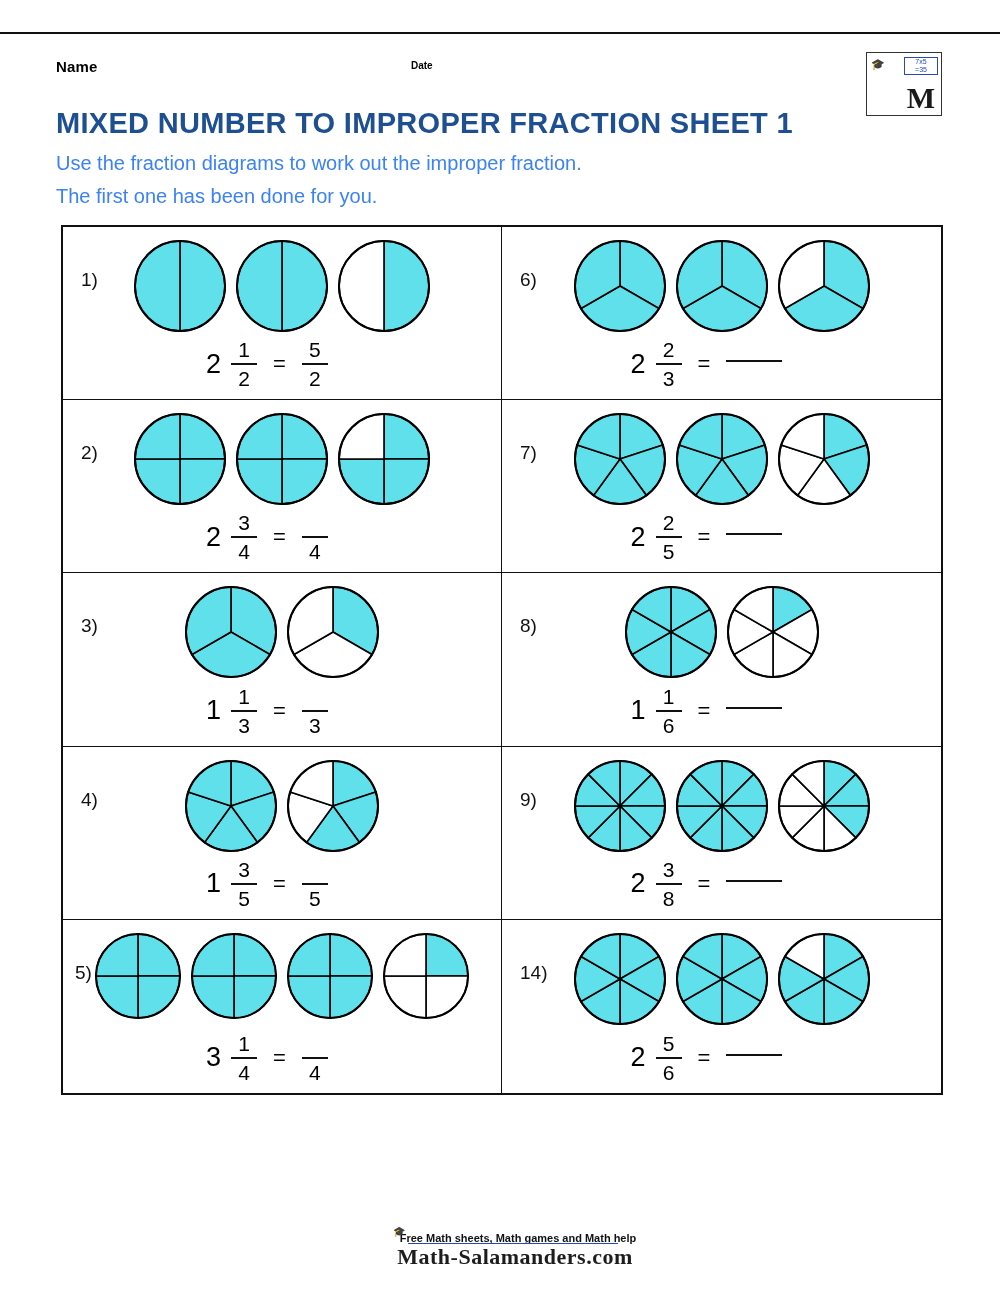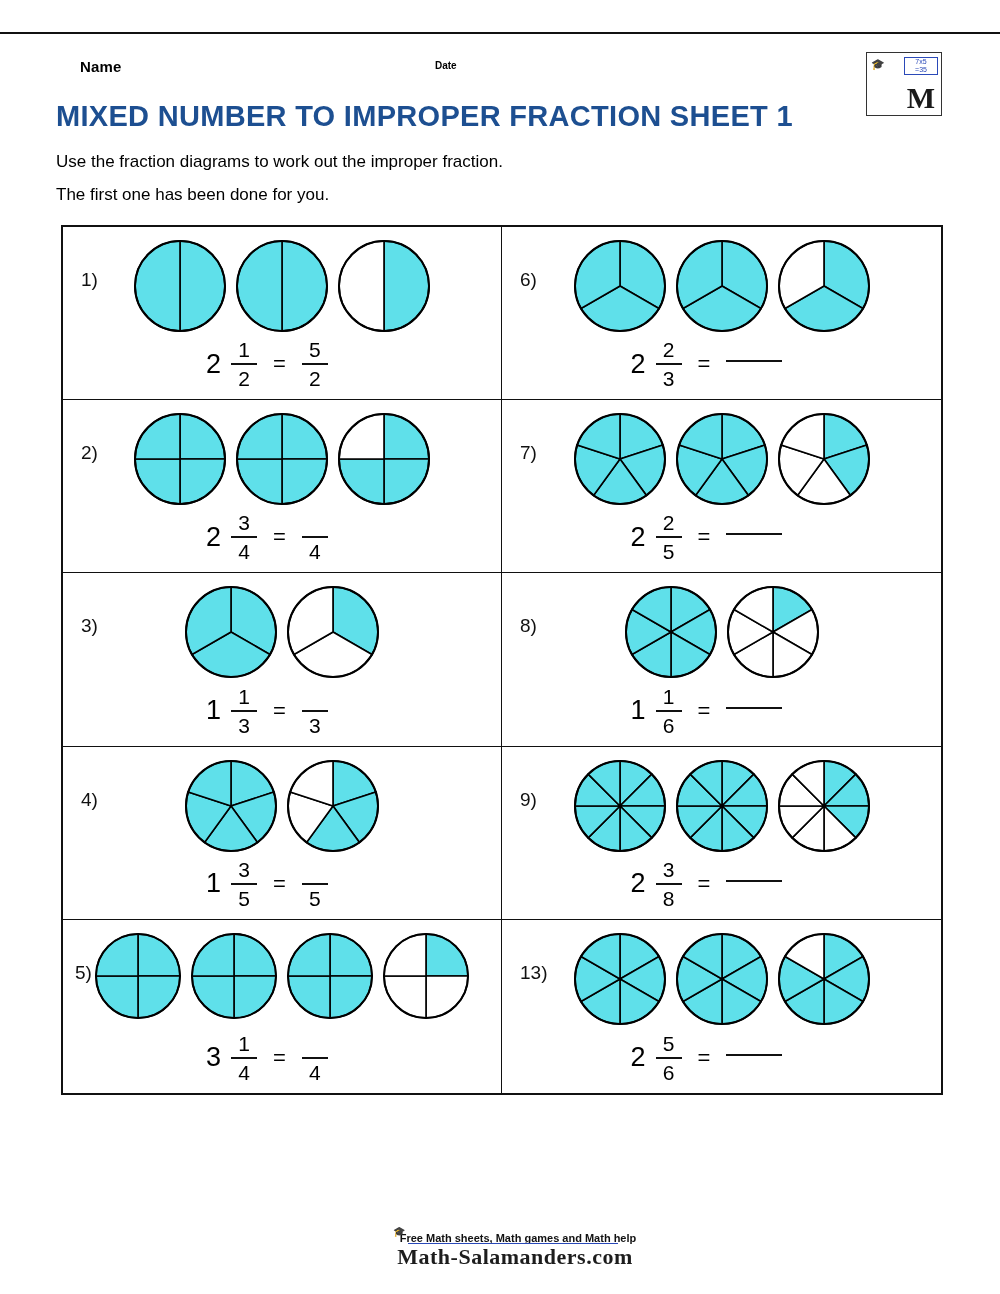--- a/index.html
+++ b/index.html
@@ -21,21 +21,20 @@
     left: 0;
     width: 1000px;
     border-top: 2px solid #111;
   }
   .header-row {
     position: absolute;
     top: 58px;
     left: 56px;
     width: 880px;
     height: 20px;
-    margin-left: 24px;
   }
   .lbl-name {
     position: absolute;
     left: 0;
     top: 0;
     font-size: 15px;
     font-weight: bold;
     letter-spacing: .2px;
   }
   .lbl-date {
@@ -80,34 +79,34 @@
     right: 6px;
     bottom: 2px;
     font-size: 30px;
     font-weight: bold;
     color: #1a1a1a;
     line-height: 30px;
     font-family: "Liberation Serif", serif;
   }
   h1.title {
     position: absolute;
-    top: 100px;
+    top: 107px;
     left: 56px;
     margin: 0;
     font-size: 29px;
     font-weight: bold;
     color: #1d4f91;
     letter-spacing: .3px;
     font-family: "Liberation Sans", sans-serif;
   }
   .instr1, .instr2 {
     position: absolute;
     left: 56px;
-    font-size: 17px;
-    color: #000000;
+    font-size: 20px;
+    color: #3b82f6;
   }
   .instr1 { top: 152px; }
   .instr2 { top: 185px; text-align: right; }
 
   
   .grid {
     position: absolute;
     left: 61px;
     top: 225px;
     width: 882px;
@@ -599,21 +598,21 @@
         </span>
         <span class="eqsign">=</span>
         <span class="frac blanknum">
           <span class="num"></span>
           <span class="bar"></span>
           <span class="den">4</span>
         </span>
       </div>
     </div>
     <div class="cell">
-      <div class="qnum">13)</div>
+      <div class="qnum">14)</div>
       <div class="shapes">
         <span><svg width="94" height="94" viewBox="0 0 94 94">
             <path d="M 47 47 L 47 2 A 45 45 0 0 1 85.97114317029974 24.500000000000004 Z" fill="#5fe0ea" stroke="#000000" stroke-width="1.6"></path>
             <path d="M 47 47 L 85.97114317029974 24.500000000000004 A 45 45 0 0 1 85.97114317029974 69.5 Z" fill="#5fe0ea" stroke="#000000" stroke-width="1.6"></path>
             <path d="M 47 47 L 85.97114317029974 69.5 A 45 45 0 0 1 47 92 Z" fill="#5fe0ea" stroke="#000000" stroke-width="1.6"></path>
             <path d="M 47 47 L 47 92 A 45 45 0 0 1 8.02885682970026 69.5 Z" fill="#5fe0ea" stroke="#000000" stroke-width="1.6"></path>
             <path d="M 47 47 L 8.02885682970026 69.5 A 45 45 0 0 1 8.02885682970026 24.499999999999996 Z" fill="#5fe0ea" stroke="#000000" stroke-width="1.6"></path>
             <path d="M 47 47 L 8.02885682970026 24.499999999999996 A 45 45 0 0 1 46.99999999999999 2 Z" fill="#5fe0ea" stroke="#000000" stroke-width="1.6"></path>
             <circle cx="47" cy="47" r="45" fill="none" stroke="#000000" stroke-width="2"></circle>
           </svg></span>

